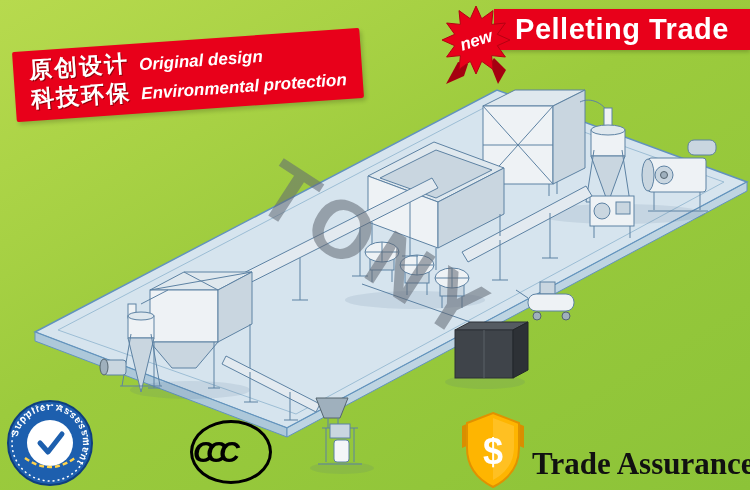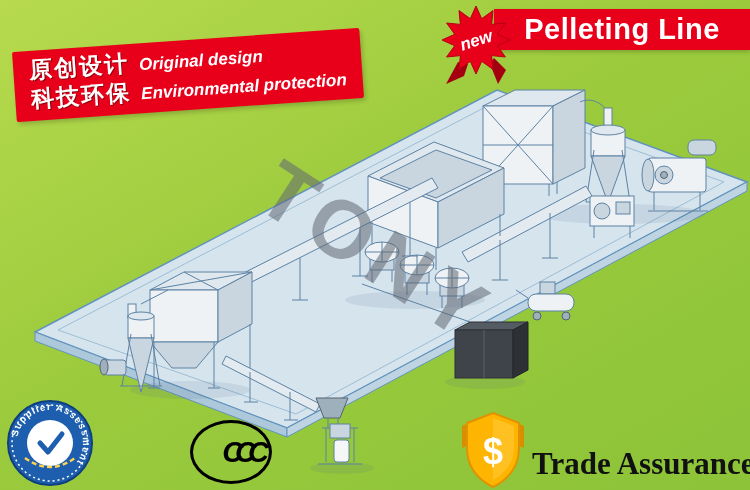--- a/index.html
+++ b/index.html
@@ -41,21 +41,21 @@
   }
   
   .sup-badge{position:absolute;left:5px;top:398px;width:90px;height:90px;}
   .ce-mark{
     position:absolute;left:98px;top:424px;font-size:50px;font-weight:bold;color:#000;
     letter-spacing:8px;font-family:"Liberation Sans",sans-serif;
   }
   .ccc-mark{
     position:absolute;left:190px;top:420px;width:76px;height:58px;
     border:3px solid #000;border-radius:50%;
-    display:flex;align-items:center;justify-content:flex-end;
+    display:flex;align-items:center;justify-content:flex-start;
   }
   .ccc-mark span{font-size:29px;font-weight:bold;font-style:italic;letter-spacing:-8px;color:#000;padding-right:8px;}
   
   .ta-shield{position:absolute;left:462px;top:410px;width:62px;height:80px;}
   .ta-label{
     position:absolute;left:532px;top:446px;font-size:31px;font-weight:bold;color:#111;
     font-family:"Liberation Serif",serif;white-space:nowrap;
   }
 </style>
 </head>
@@ -210,21 +210,21 @@
       <span class="cn">原创设计</span>
       <span class="en">Original design</span>
     </div>
     <div class="row">
       <span class="cn">科技环保</span>
       <span class="en">Environmental protection</span>
     </div>
   </div>
 
   <div class="title-banner">
-    <span>Pelleting Line</span>
+    <span>Pelleting Trade</span>
   </div>
 
   <svg class="new-badge" viewBox="0 0 80 88">
     <polygon points="20,62 8,84 26,76 30,64" fill="#a50010"></polygon>
     <polygon points="52,64 60,84 68,70 56,58" fill="#a50010"></polygon>
     <g transform="translate(38,40)">
       <polygon fill="#e8001a" stroke="#b50012" stroke-width="1" points="
         34,0 21.3,5.7 29.4,17 15.6,15.6 17,29.4 5.7,21.3 0,34 -5.7,21.3 -17,29.4
         -15.6,15.6 -29.4,17 -21.3,5.7 -34,0 -21.3,-5.7 -29.4,-17 -15.6,-15.6
         -17,-29.4 -5.7,-21.3 0,-34 5.7,-21.3 17,-29.4 15.6,-15.6 29.4,-17 21.3,-5.7"></polygon>

